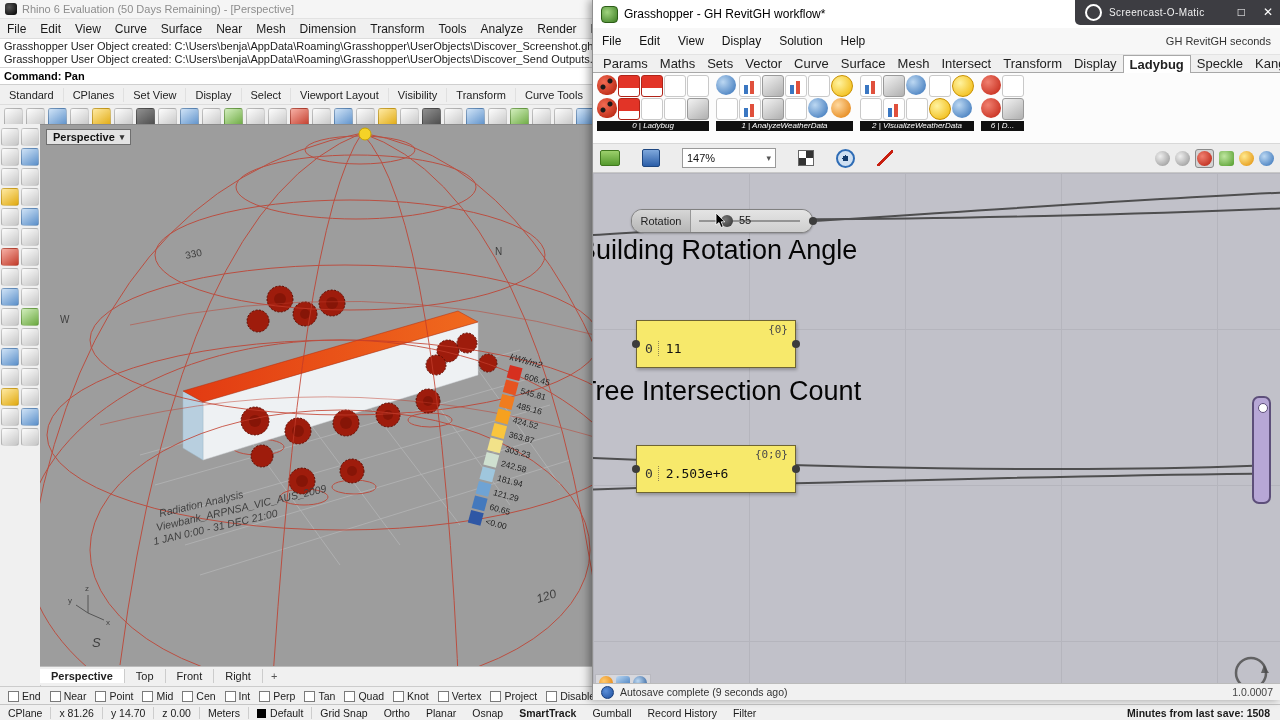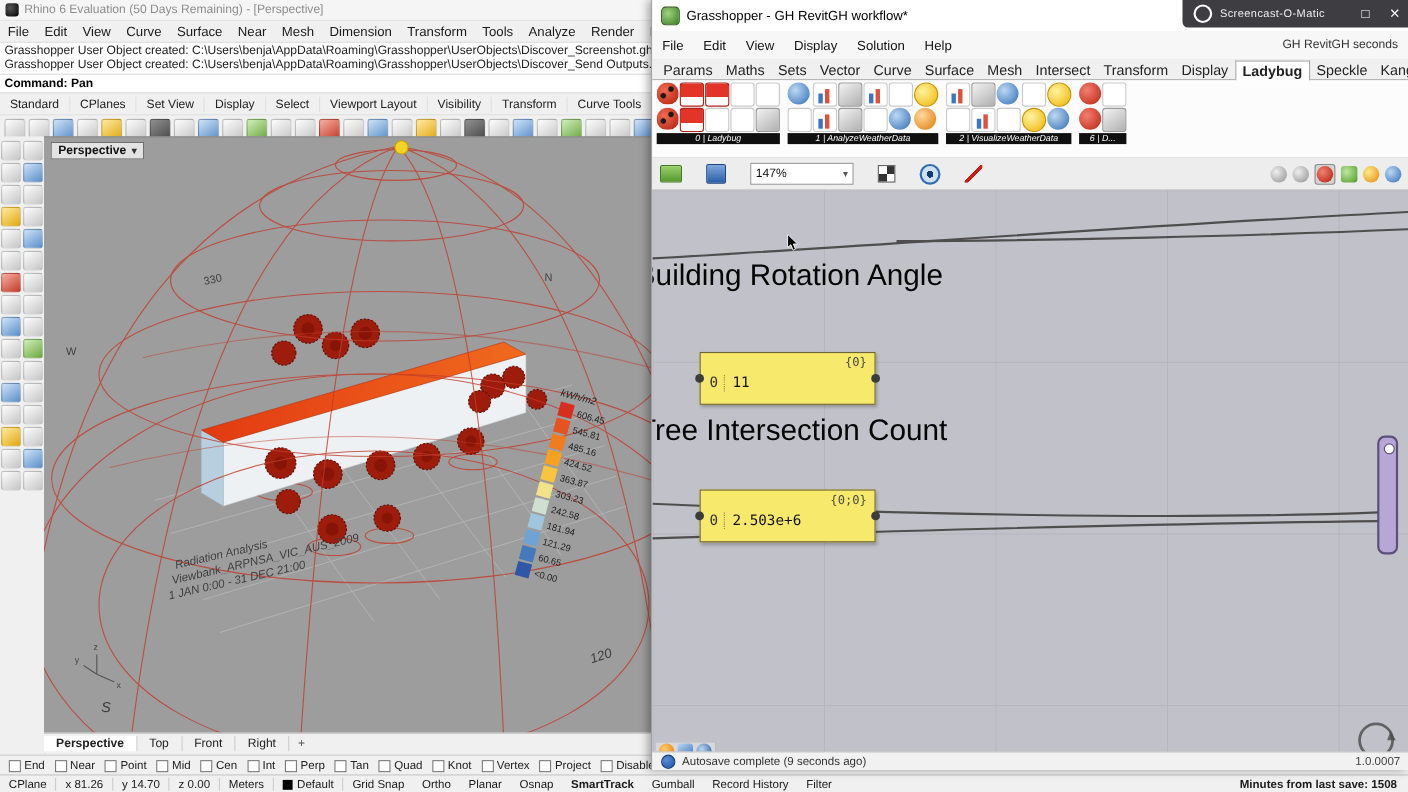--- a/index.html
+++ b/index.html
@@ -620,20 +620,29 @@
   <div class="gh-canvas">
     <svg class="wires" viewBox="0 0 688 519" preserveAspectRatio="none">
       <g stroke="#3a3a3a" stroke-width="2" fill="none" opacity="0.85">
         <path d="M 0 63 C 150 55 450 32 688 20"></path>
         <path d="M 222 47 C 350 47 550 42 688 36"></path>
         <path d="M 0 290 C 220 300 480 305 661 298"></path>
         <path d="M 0 322 C 220 315 480 308 661 306"></path>
       </g>
     </svg>
 
+    <div class="slider">
+      <div class="lab">Rotation</div>
+      <div class="track">
+        <div class="groove"></div>
+        <div class="knob"></div>
+        <div class="val">55</div>
+      </div>
+      <div class="nub-r"></div>
+    </div>
 
     <svg class="cursor" viewBox="0 0 12 16">
       <polygon points="1,0 1,12 4,9.5 6,14.5 8.2,13.5 6.2,8.8 10,8.8" fill="#000" stroke="#fff" stroke-width="0.8"></polygon>
     </svg>
 
     <div class="gh-heading" style="left:-15px;top:62px;">Building Rotation Angle</div>
 
     <div class="panel" style="left:43px;top:147px;">
       <div class="path">{0}</div>
       <div class="row">

